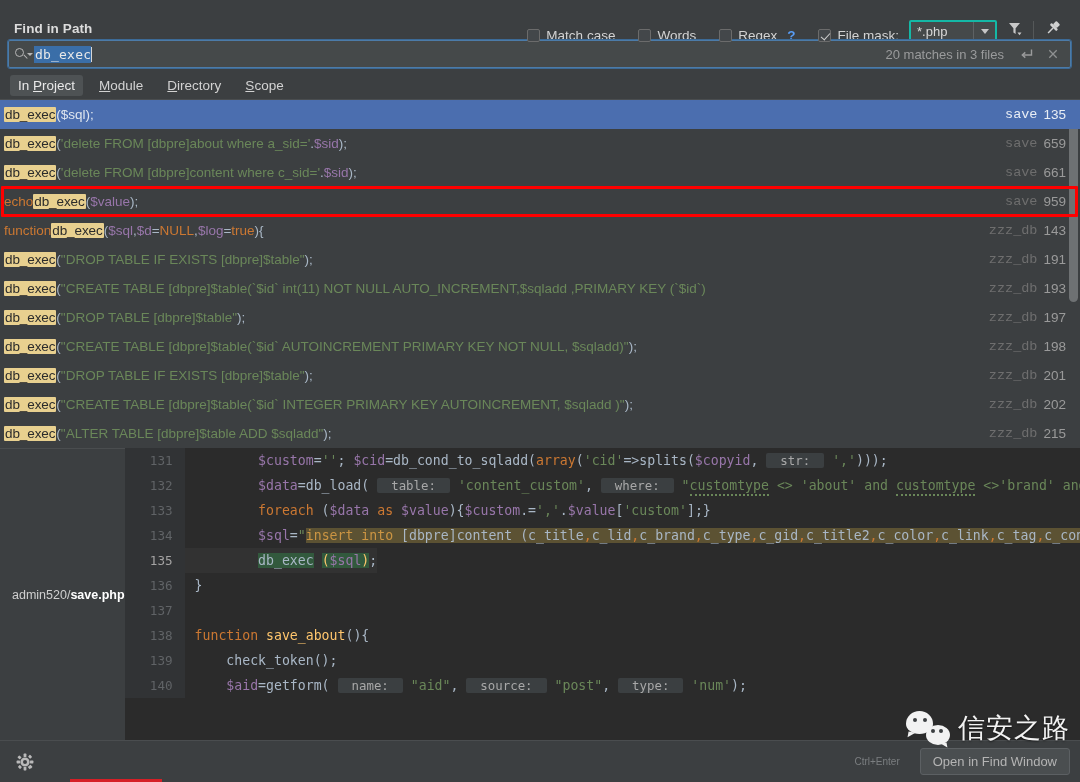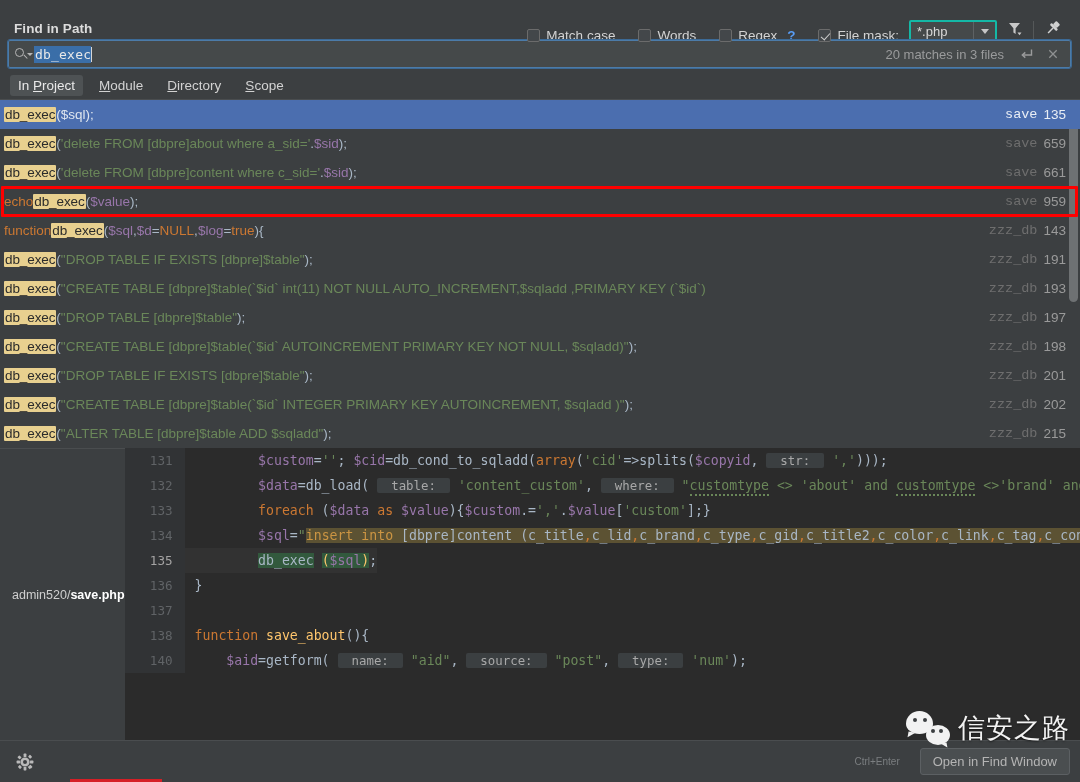--- a/index.html
+++ b/index.html
@@ -553,20 +553,21 @@
     </div>
     <div class="code-area" id="code-area">
         <div class="code-line"><span class="gutter">131</span><span class="code-txt"><span class="k-txt">        </span><span class="k-var">$custom</span><span class="k-txt">=</span><span class="k-str">''</span><span class="k-txt">; </span><span class="k-var">$cid</span><span class="k-txt">=db_cond_to_sqladd(</span><span class="k-kw">array</span><span class="k-txt">(</span><span class="k-str">'cid'</span><span class="k-txt">=&gt;splits(</span><span class="k-var">$copyid</span><span class="k-txt">, </span><span class="k-hint">str:</span><span class="k-txt"> </span><span class="k-str">','</span><span class="k-txt">)));</span></span></div>
         <div class="code-line"><span class="gutter">132</span><span class="code-txt"><span class="k-txt">        </span><span class="k-var">$data</span><span class="k-txt">=db_load( </span><span class="k-hint">table:</span><span class="k-txt"> </span><span class="k-str">'content_custom'</span><span class="k-txt">, </span><span class="k-hint">where:</span><span class="k-txt"> </span><span class="k-str">"</span><span class="k-str squig">customtype</span><span class="k-str"> &lt;&gt; 'about' and </span><span class="k-str squig">customtype</span><span class="k-str"> &lt;&gt;'brand' and </span><span class="k-str squig">customtype</span><span class="k-str"> &lt;&gt;</span><span class="k-str squig">'gbook'</span></span></div>
         <div class="code-line"><span class="gutter">133</span><span class="code-txt"><span class="k-txt">        </span><span class="k-kw">foreach</span><span class="k-txt"> (</span><span class="k-var">$data</span><span class="k-kw"> as </span><span class="k-var">$value</span><span class="k-txt">){</span><span class="k-var">$custom</span><span class="k-txt">.=</span><span class="k-str">','</span><span class="k-txt">.</span><span class="k-var">$value</span><span class="k-txt">[</span><span class="k-str">'custom'</span><span class="k-txt">];}</span></span></div>
         <div class="code-line"><span class="gutter">134</span><span class="code-txt"><span class="k-txt">        </span><span class="k-var">$sql</span><span class="k-txt">=</span><span class="k-str">"</span><span class="k-sqlstr">insert into</span><span class="k-sqlstr2"> [dbpre]content (c_title</span><span class="k-sqlcomma">,</span><span class="k-sqlstr2">c_lid</span><span class="k-sqlcomma">,</span><span class="k-sqlstr2">c_brand</span><span class="k-sqlcomma">,</span><span class="k-sqlstr2">c_type</span><span class="k-sqlcomma">,</span><span class="k-sqlstr2">c_gid</span><span class="k-sqlcomma">,</span><span class="k-sqlstr2">c_title2</span><span class="k-sqlcomma">,</span><span class="k-sqlstr2">c_color</span><span class="k-sqlcomma">,</span><span class="k-sqlstr2">c_link</span><span class="k-sqlcomma">,</span><span class="k-sqlstr2">c_tag</span><span class="k-sqlcomma">,</span><span class="k-sqlstr2">c_content</span><span class="k-sqlcomma">,</span><span class="k-sqlstr2">c_onoff</span><span class="k-sqlcomma">,</span></span></div>
         <div class="code-line hl-line"><span class="gutter">135</span><span class="code-txt"><span class="k-txt">        </span><span class="k-usage">db_exec</span><span class="k-txt"> </span><span class="k-usage2">(</span><span class="k-var" style="background:#32593d">$sql</span><span class="k-usage2">)</span><span class="k-txt">;</span></span></div>
         <div class="code-line"><span class="gutter">136</span><span class="code-txt"><span class="k-txt"></span><span class="k-txt">}</span></span></div>
         <div class="code-line"><span class="gutter">137</span><span class="code-txt"><span class="k-txt"></span></span></div>
         <div class="code-line"><span class="gutter">138</span><span class="code-txt"><span class="k-txt"></span><span class="k-kw">function </span><span class="k-fn">save_about</span><span class="k-txt">(){</span></span></div>
+        <div class="code-line"><span class="gutter">139</span><span class="code-txt"><span class="k-txt">    </span><span class="k-txt">check_token();</span></span></div>
         <div class="code-line"><span class="gutter">140</span><span class="code-txt"><span class="k-txt">    </span><span class="k-var">$aid</span><span class="k-txt">=getform( </span><span class="k-hint">name:</span><span class="k-txt"> </span><span class="k-str">"aid"</span><span class="k-txt">, </span><span class="k-hint">source:</span><span class="k-txt"> </span><span class="k-str">"post"</span><span class="k-txt">, </span><span class="k-hint">type:</span><span class="k-txt"> </span><span class="k-str">'num'</span><span class="k-txt">);</span></span></div>
       </div>
   </div>
 
   <div class="statusbar">
     <div class="gear">
       <svg width="22" height="22" viewBox="0 0 22 22">
         <path fill="#b9b9b9" d="M11 6.4a4.6 4.6 0 1 0 0 9.2 4.6 4.6 0 0 0 0-9.2zm0 2.6a2 2 0 1 1 0 4 2 2 0 0 1 0-4z"></path>
         <g fill="#b9b9b9">
           <rect x="9.6" y="2.6" width="2.8" height="3.4" rx="0.6"></rect>

